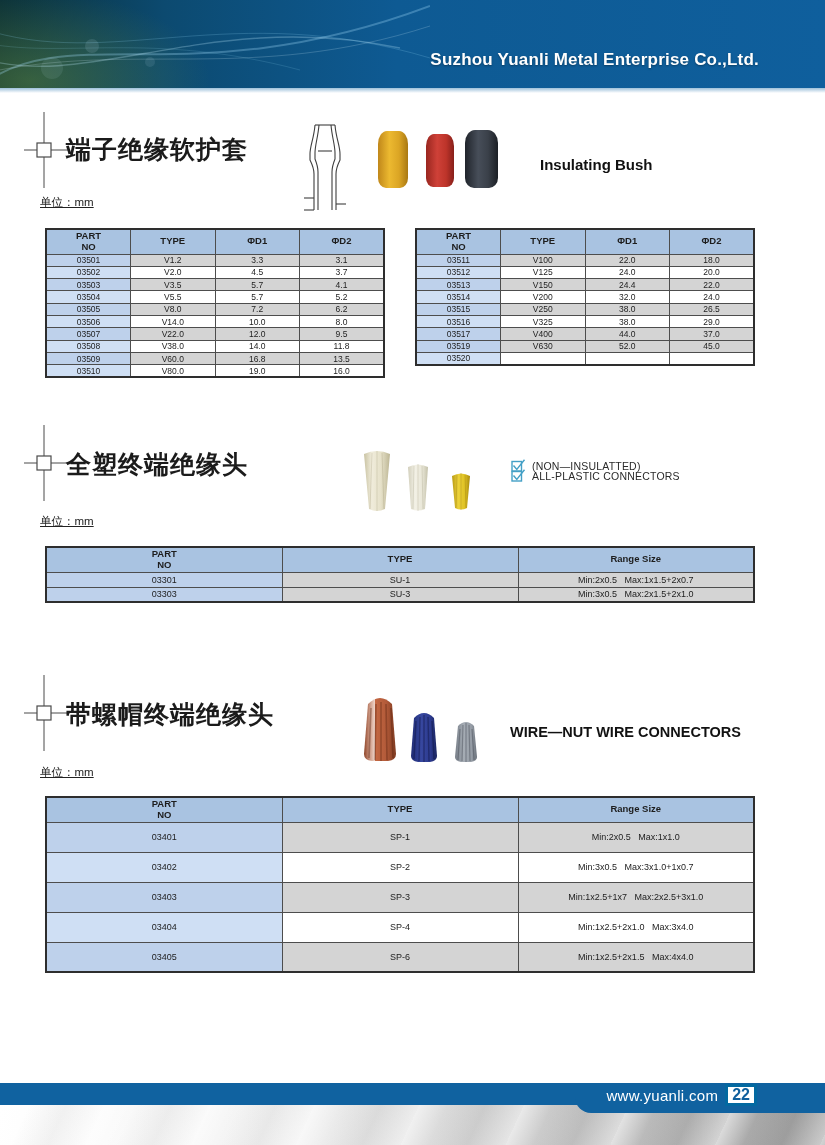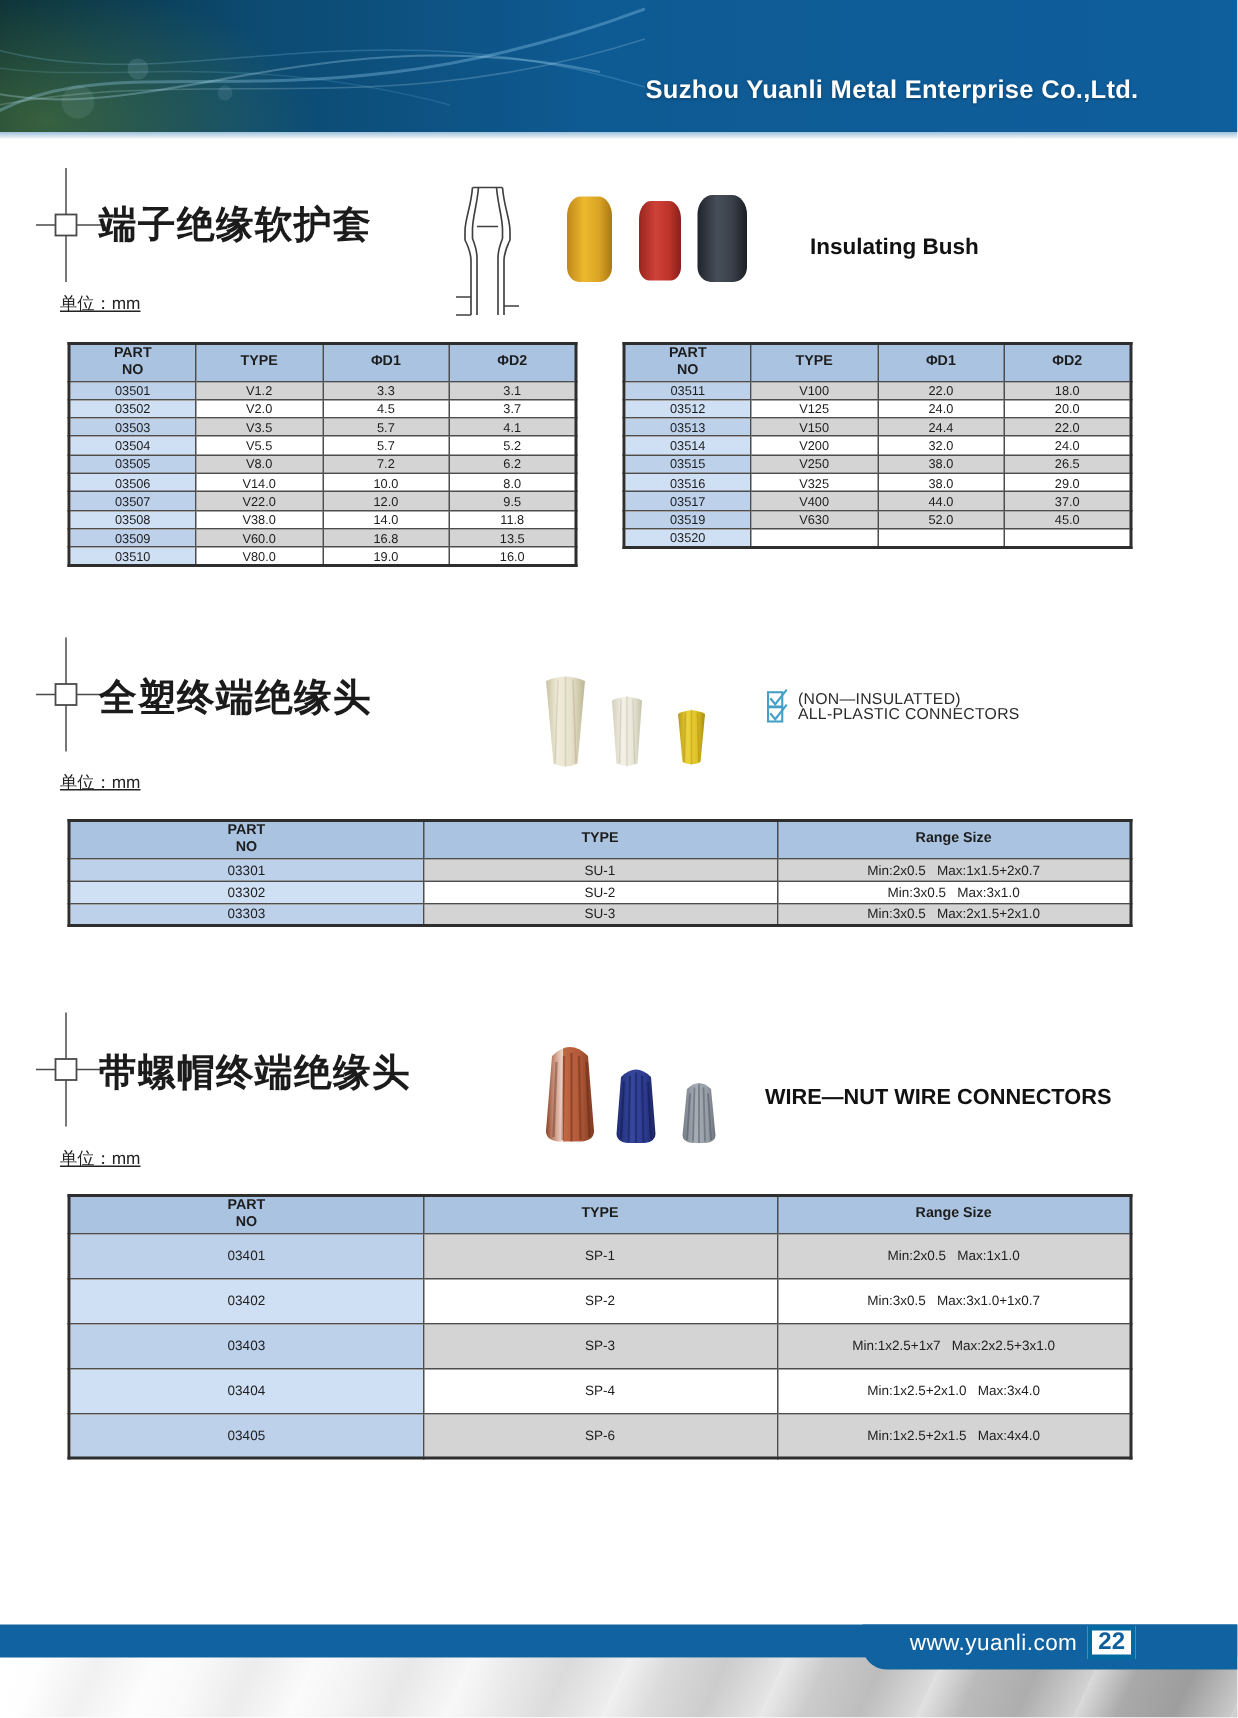--- a/index.html
+++ b/index.html
@@ -364,25 +364,20 @@
           <th>TYPE</th>
           <th>Range Size</th>
         </tr>
       </thead>
       <tbody>
         <tr class="stripe-gray">
           <td class="part-col">03301</td>
           <td>SU-1</td>
           <td>Min:2x0.5   Max:1x1.5+2x0.7</td>
         </tr>
-        <tr class="stripe-white">
-          <td class="part-col">03302</td>
-          <td>SU-2</td>
-          <td>Min:3x0.5   Max:3x1.0</td>
-        </tr>
         <tr class="stripe-gray">
           <td class="part-col">03303</td>
           <td>SU-3</td>
           <td>Min:3x0.5   Max:2x1.5+2x1.0</td>
         </tr>
       </tbody>
     </table>
 </div>
 
 <svg class="cross-mark" style="left:24px; top:673px;" width="46" height="80" viewBox="0 0 46 80">

